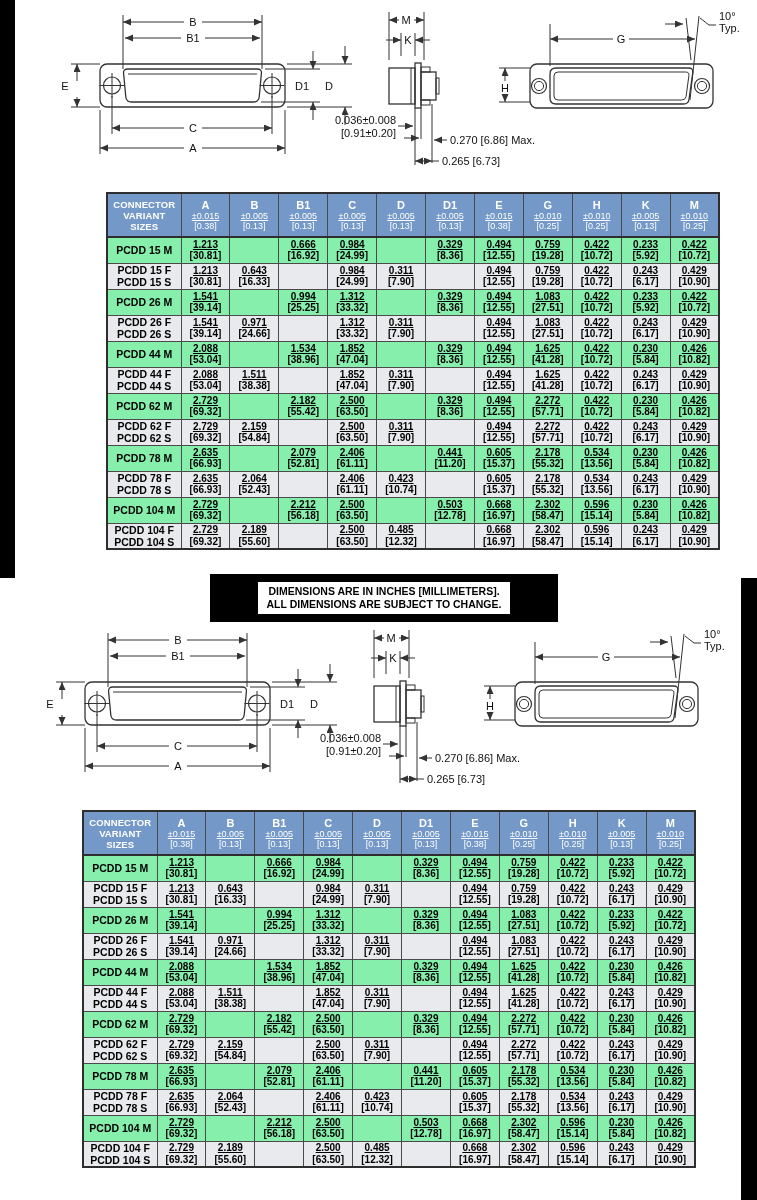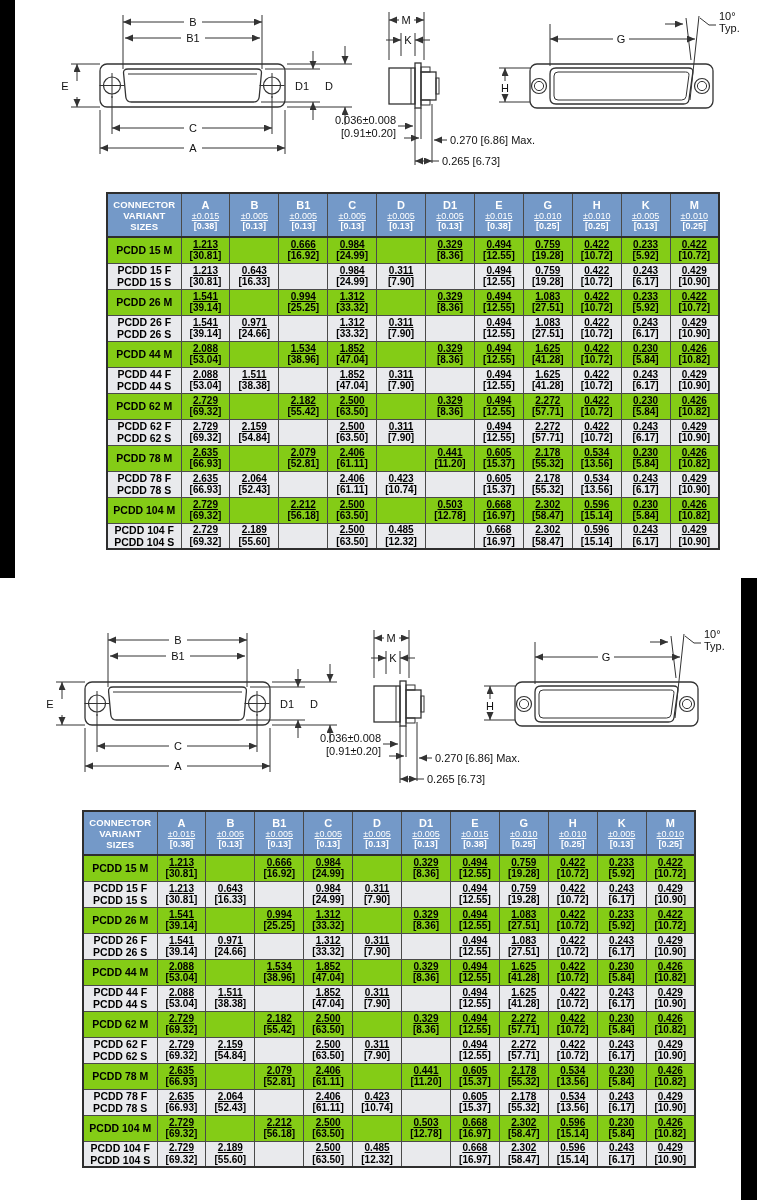--- a/index.html
+++ b/index.html
@@ -11,28 +11,28 @@
 
   .diag-slot{position:absolute;width:742px;height:180px;}
   .diag-top{left:15px;top:0;}
   .diag-bottom{left:0;top:618px;}
   svg text{font-family:"Liberation Sans",sans-serif;font-size:11px;fill:#111;}
 
   .table-slot{position:absolute;width:616px;}
   .tbl-top{left:106px;top:192px;}
   .tbl-bottom{left:82px;top:810px;}
 
-  table.spec{border-collapse:collapse;table-layout:fixed;width:614px;background:#84cc16;
+  table.spec{border-collapse:collapse;table-layout:fixed;width:614px;background:#86efac;
              border:2px solid #2e2e2e;}
   .spec th,.spec td{border:1px solid #4a4a4a;padding:0 1px;text-align:center;vertical-align:middle;}
   .spec thead th{background:#7499c8;color:#fff;height:42px;border-bottom:2px solid #2e2e2e;}
   .spec .hl{font-size:9.5px;font-weight:bold;line-height:11px;letter-spacing:0.1px;}
   .spec .letter{font-size:11px;font-weight:bold;line-height:11px;}
   .spec .tol{font-size:9px;font-weight:normal;line-height:10px;text-decoration:underline;}
-  .spec .hmm{font-size:9px;font-weight:bold;line-height:10px;}
+  .spec .hmm{font-size:9px;font-weight:normal;line-height:10px;}
   .spec tbody tr{height:26px;}
   .spec tbody tr.shaded td{background:#e9eaed;}
   .spec td.name div{font-size:10.5px;font-weight:bold;line-height:12px;color:#000;}
   .spec td .val{font-size:10px;font-weight:bold;line-height:11.5px;text-decoration:underline;color:#000;}
   .spec td .mmv{font-size:10px;font-weight:bold;line-height:11.5px;color:#000;}
 
   .banner{position:absolute;left:210px;top:574px;width:348px;height:48px;background:#000;
           display:flex;align-items:center;justify-content:center;}
   .banner-inner{background:#fff;padding:3px 9px;text-align:center;}
   .banner-inner div{font-size:10.5px;font-weight:bold;line-height:13px;color:#000;white-space:nowrap;}
@@ -777,20 +777,26 @@
             </td>
             <td>
               <div class="val">0.429</div>
               <div class="mmv">[10.90]</div>
             </td>
           </tr>
         </tbody>
       </table>
     </div>
 
+  <div class="banner">
+    <div class="banner-inner">
+      <div>DIMENSIONS ARE IN INCHES [MILLIMETERS].</div>
+      <div>ALL DIMENSIONS ARE SUBJECT TO CHANGE.</div>
+    </div>
+  </div>
 
   <div class="diag-slot diag-bottom">
   <svg width="742" height="180" viewBox="0 0 742 180">
     <defs>
       <marker id="ah" markerWidth="9" markerHeight="8" refX="8" refY="3.5" orient="auto" markerUnits="userSpaceOnUse">
         <path d="M0,0 L8,3.5 L0,7 Z" fill="#333"></path>
       </marker>
       <marker id="ahs" markerWidth="9" markerHeight="8" refX="8" refY="3.5" orient="auto-start-reverse" markerUnits="userSpaceOnUse">
         <path d="M0,0 L8,3.5 L0,7 Z" fill="#333"></path>
       </marker>

